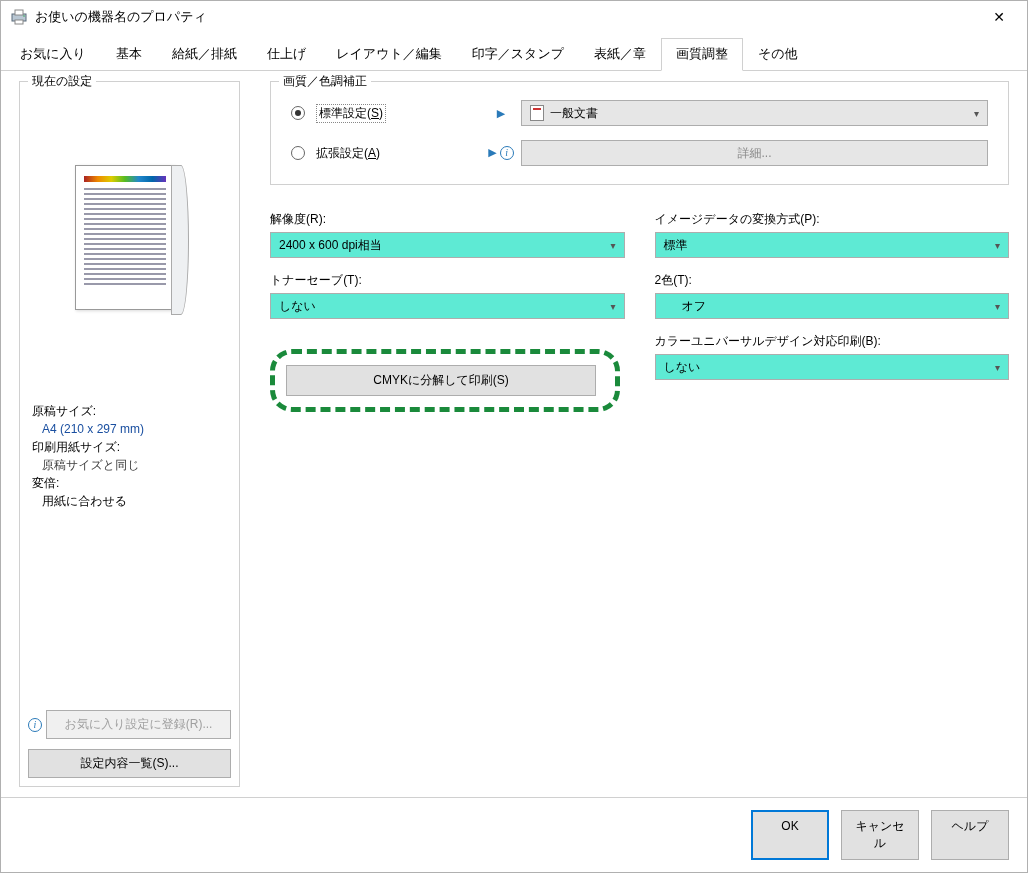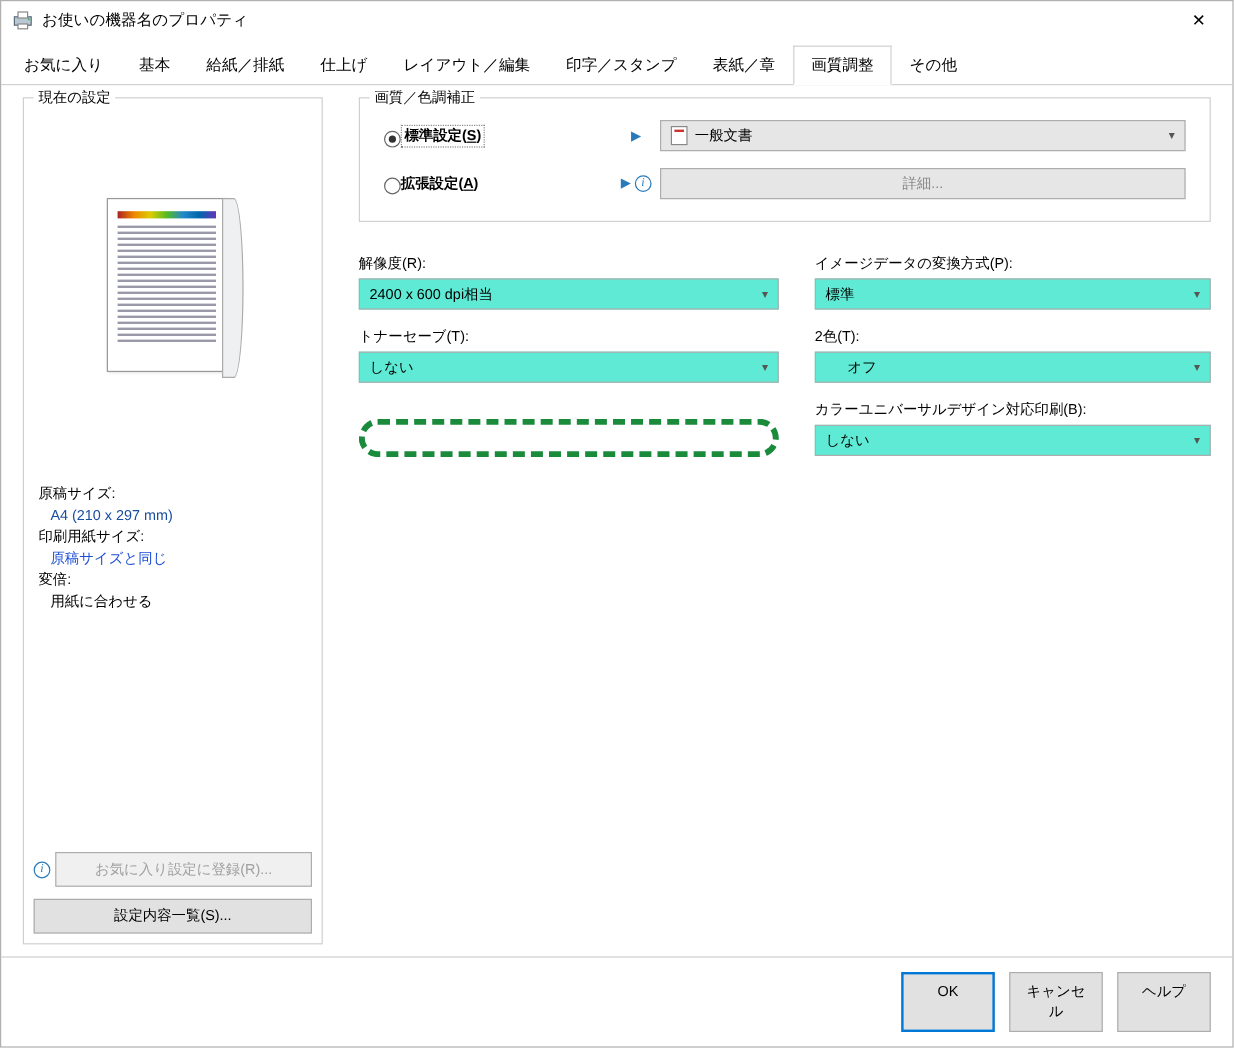--- a/index.html
+++ b/index.html
@@ -9,21 +9,21 @@
   .title-icon { width: 20px; height: 18px; margin-right: 6px; display: inline-flex; align-items: center; justify-content: center; }
   .title-text { flex: 1; font-size: 13px; }
   .close-btn { width: 40px; height: 28px; display: flex; align-items: center; justify-content: center; font-size: 14px; cursor: pointer; }
 
   .tabs { display: flex; padding: 4px 4px 0 4px; border-bottom: 1px solid #d0d0d0; }
   .tab { padding: 6px 14px 7px 14px; font-size: 13px; cursor: pointer; white-space: nowrap; border: 1px solid transparent; position: relative; top: 1px; }
   .tab.active { background: #fff; border: 1px solid #d0d0d0; border-bottom: 1px solid #fff; }
 
   .content { flex: 1; display: flex; padding: 10px 18px 10px 18px; }
 
-  .left-panel { width: 250px; display: flex; flex-direction: column; }
+  .left-panel { width: 221px; display: flex; flex-direction: column; }
   .group-box { border: 1px solid #d0d0d0; padding: 10px 8px 8px 8px; position: relative; flex: 1; display: flex; flex-direction: column; }
   .group-box-title { position: absolute; top: -9px; left: 8px; background: #fff; padding: 0 4px; font-size: 12px; }
   .preview-area { flex: 0 0 300px; display: flex; align-items: center; justify-content: center; }
   .preview-doc { width: 110px; height: 155px; position: relative; }
   .preview-doc .page { width: 100px; height: 145px; background: #fff; border: 1px solid #999; position: absolute; top: 0; left: 0; padding: 10px 8px; box-shadow: 1px 1px 3px rgba(0,0,0,0.15); }
   .preview-doc .page .colorbar { height: 6px; margin-bottom: 6px; background: linear-gradient(90deg,#a22,#e80,#dc0,#5b2,#28c,#06a,#63b); }
   .preview-doc .page .line { height: 2px; background: #99a; margin-bottom: 3px; }
   .preview-doc .curlfront { position: absolute; right: -4px; top: 0; width: 18px; height: 150px; background: #eef0f2; border: 1px solid #aaa; border-radius: 0 8px 8px 0 / 0 50% 50% 0; }
 
   .info-block { font-size: 12px; line-height: 1.5; padding: 10px 4px 0 4px; flex: 1; }
@@ -32,21 +32,21 @@
   .btn { background: #e1e1e1; border: 1px solid #adadad; padding: 5px 8px; font-size: 12px; text-align: center; cursor: pointer; }
   .btn.disabled { color: #a0a0a0; background: #f0f0f0; cursor: default; }
   .info-icon-row { display: flex; align-items: center; gap: 4px; }
   .info-icon { width: 14px; height: 14px; border-radius: 50%; border: 1px solid #2a7ab9; color: #2a7ab9; font-size: 10px; line-height: 12px; text-align: center; font-style: italic; font-family: serif; }
 
   .right-panel { flex: 1; padding-left: 30px; display: flex; flex-direction: column; }
   .top-group { border: 1px solid #d0d0d0; padding: 18px 20px; position: relative; margin-bottom: 26px; }
   .top-group-title { position: absolute; top: -9px; left: 8px; background: #fff; padding: 0 4px; font-size: 12px; }
   .radio-row { display: flex; align-items: center; margin-bottom: 14px; }
   .radio-row:last-child { margin-bottom: 0; }
-  .radio-cell { width: 190px; display: flex; align-items: flex-end; gap: 0; font-weight: bold; }
+  .radio-cell { width: 190px; display: flex; align-items: center; gap: 11px; }
   .radio { width: 14px; height: 14px; border: 1px solid #666; border-radius: 50%; display: inline-flex; align-items: center; justify-content: center; background: #fff; }
   .radio.checked::after { content: ""; width: 6px; height: 6px; background: #333; border-radius: 50%; }
   .radio-label { font-size: 12px; }
   .radio-label.boxed { border: 1px dotted #888; padding: 0 2px; }
   .arrow-cell { width: 40px; color: #2a7ab9; font-size: 11px; text-align: center; }
   .select { flex: 1; background: #e6e6e6; border: 1px solid #adadad; height: 26px; display: flex; align-items: center; padding: 0 8px; justify-content: space-between; font-size: 12px; cursor: pointer; }
   .select .chev { font-size: 10px; color: #555; }
   .select.disabled { color: #888; cursor: default; justify-content: center; }
   .doc-icon-small { width: 14px; height: 16px; border: 1px solid #888; background: #fff; margin-right: 6px; display: inline-block; position: relative; }
   .doc-icon-small::before { content: ""; position: absolute; top: 2px; left: 2px; right: 2px; height: 2px; background: #c33; }
@@ -133,21 +133,21 @@
                 <div class="line"></div>
             </div>
             <div class="curlfront"></div>
           </div>
         </div>
 
         <div class="info-block">
           <div>原稿サイズ:</div>
           <div class="sub">A4 (210 x 297 mm)</div>
           <div>印刷用紙サイズ:</div>
-          <div class="sub" style="color:#1d4ed8">原稿サイズと同じ</div>
+          <div class="sub" style="color:#404040">原稿サイズと同じ</div>
           <div>変倍:</div>
           <div class="sub" style="color:#000">用紙に合わせる</div>
         </div>
 
         <div class="left-btns">
           <div class="info-icon-row">
             <span class="info-icon">i</span>
             <div class="btn disabled" style="flex:1">お気に入り設定に登録(R)...</div>
           </div>
           <div class="btn">設定内容一覧(S)...</div>
@@ -210,20 +210,21 @@
         <div class="field">
           <span class="field-label">2色(T):</span>
           <div class="field-select">
             <span class="indent-val">オフ</span>
               <span class="chev">▾</span>
           </div>
         </div>
         <div class="field">
           <div class="cmyk-wrap">
             <div class="dashed"></div>
+            <div class="cmyk-btn">CMYKに分解して印刷(S)</div>
           </div>
         </div>
         <div class="field">
           <span class="field-label">カラーユニバーサルデザイン対応印刷(B):</span>
           <div class="field-select">
             <span>しない</span>
               <span class="chev">▾</span>
           </div>
         </div>
       </div>

